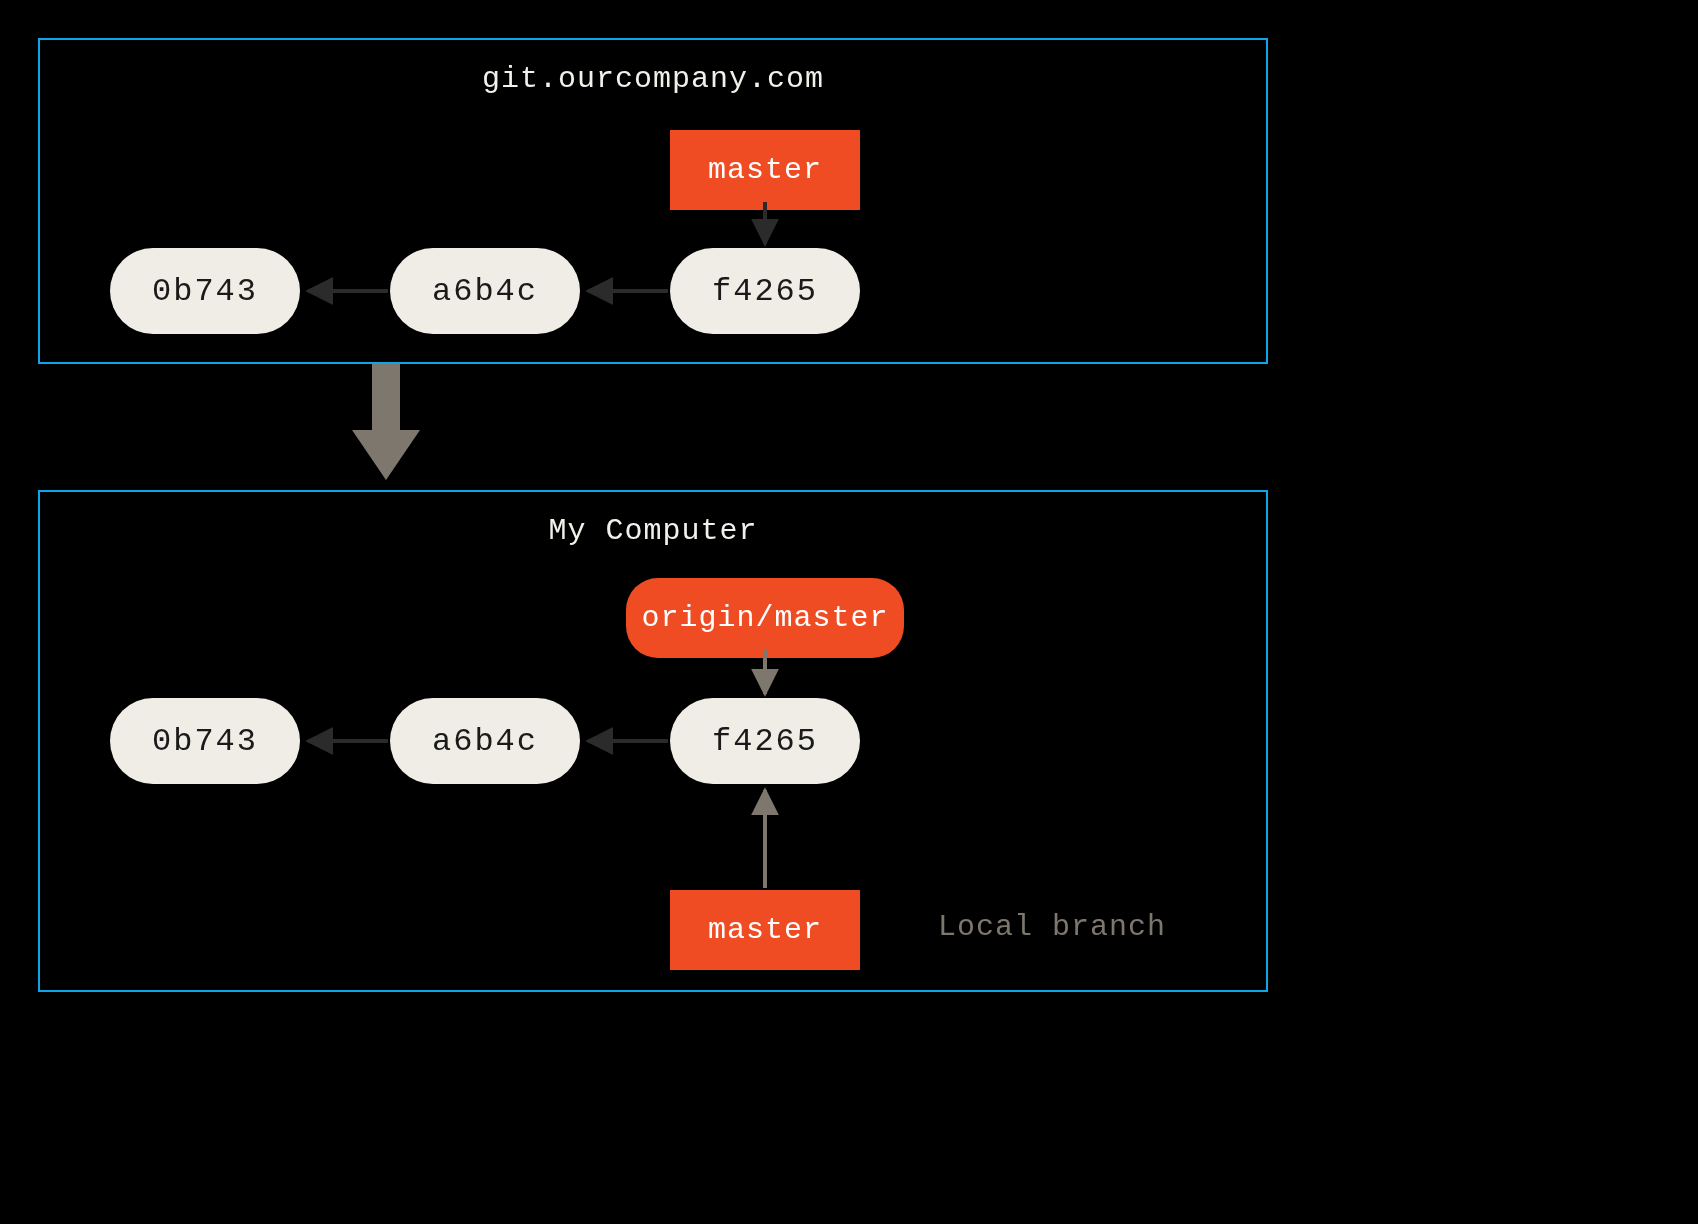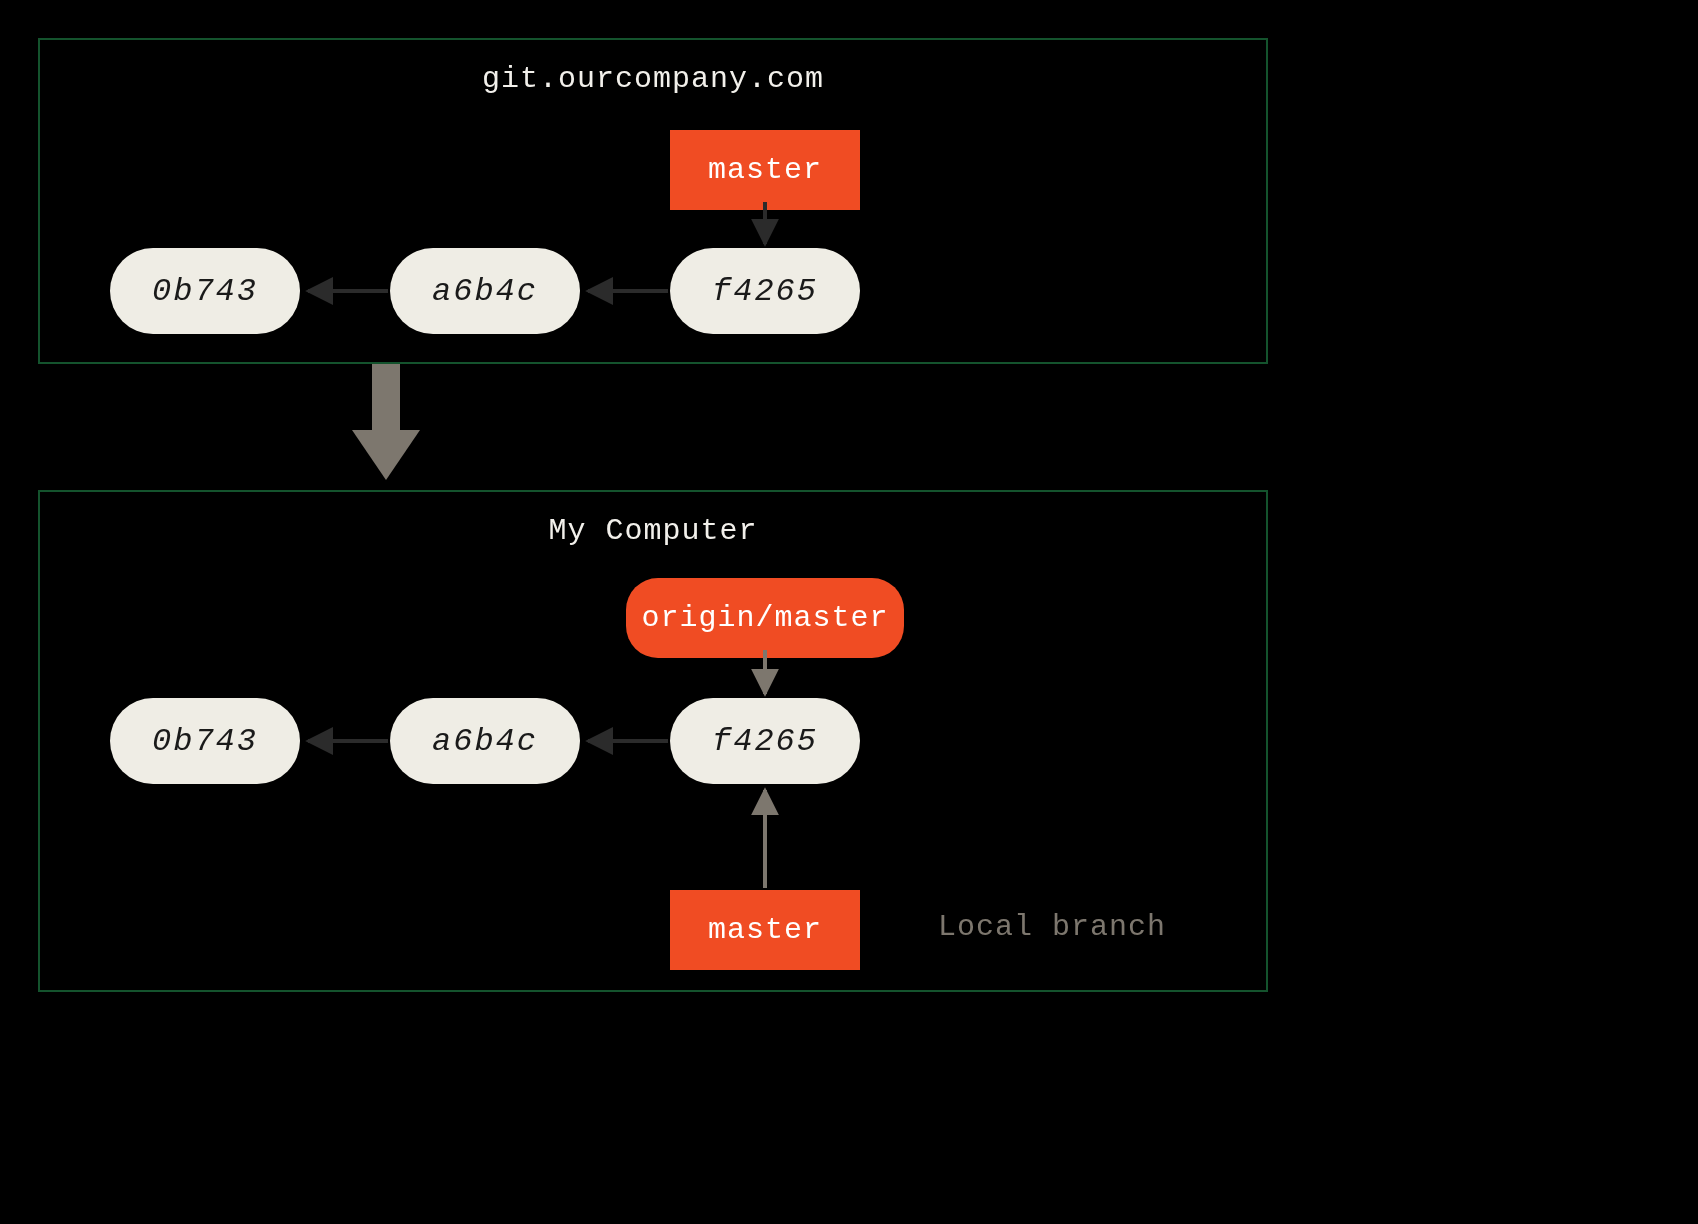--- a/index.html
+++ b/index.html
@@ -9,21 +9,21 @@
     font-family: "Menlo", "Consolas", "Courier New", monospace;
     color: #F2F0EB;
   }
   .canvas {
     position: relative;
     width: 1698px;
     height: 1224px;
   }
   .panel {
     position: absolute;
-    border: 2px solid #14532d;
+    border: 2px solid #0ea5e9;
     box-sizing: border-box;
   }
   .panel-title {
     position: absolute;
     left: 0;
     right: 0;
     text-align: center;
     color: #F2F0EB;
     font-size: 30px;
     letter-spacing: 1px;
@@ -33,21 +33,20 @@
     background: #efede5;
     color: #1a1a1a;
     font-size: 32px;
     display: flex;
     align-items: center;
     justify-content: center;
     border-radius: 50px;
     height: 86px;
     width: 190px;
     letter-spacing: 2px;
-    font-style: italic;
   }
   .branch {
     position: absolute;
     background: #f04c23;
     color: #fff;
     font-size: 30px;
     display: flex;
     align-items: center;
     justify-content: center;
     height: 80px;

